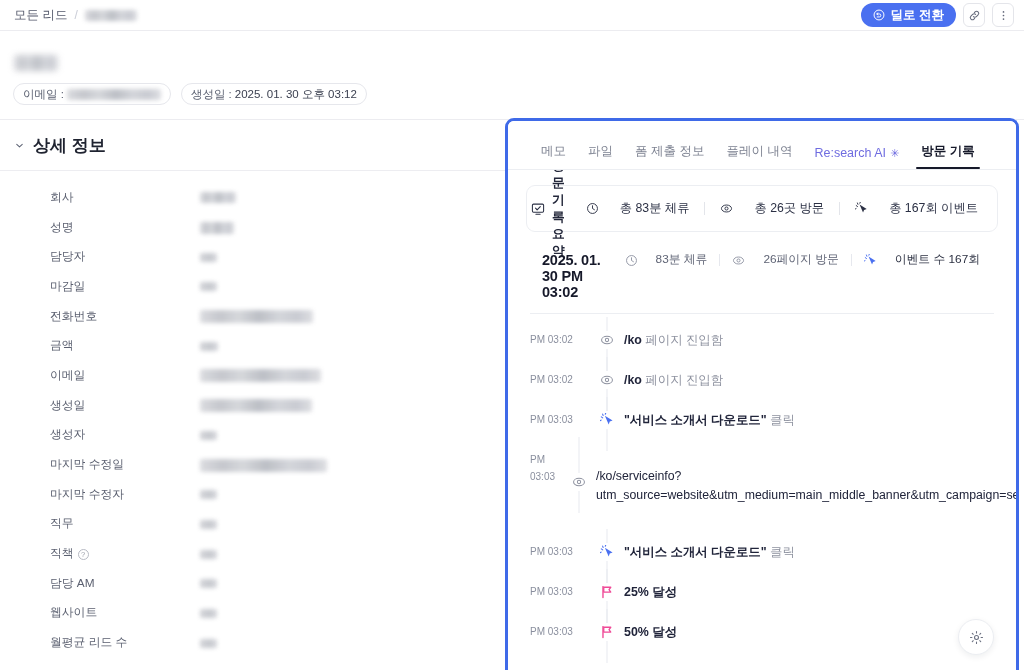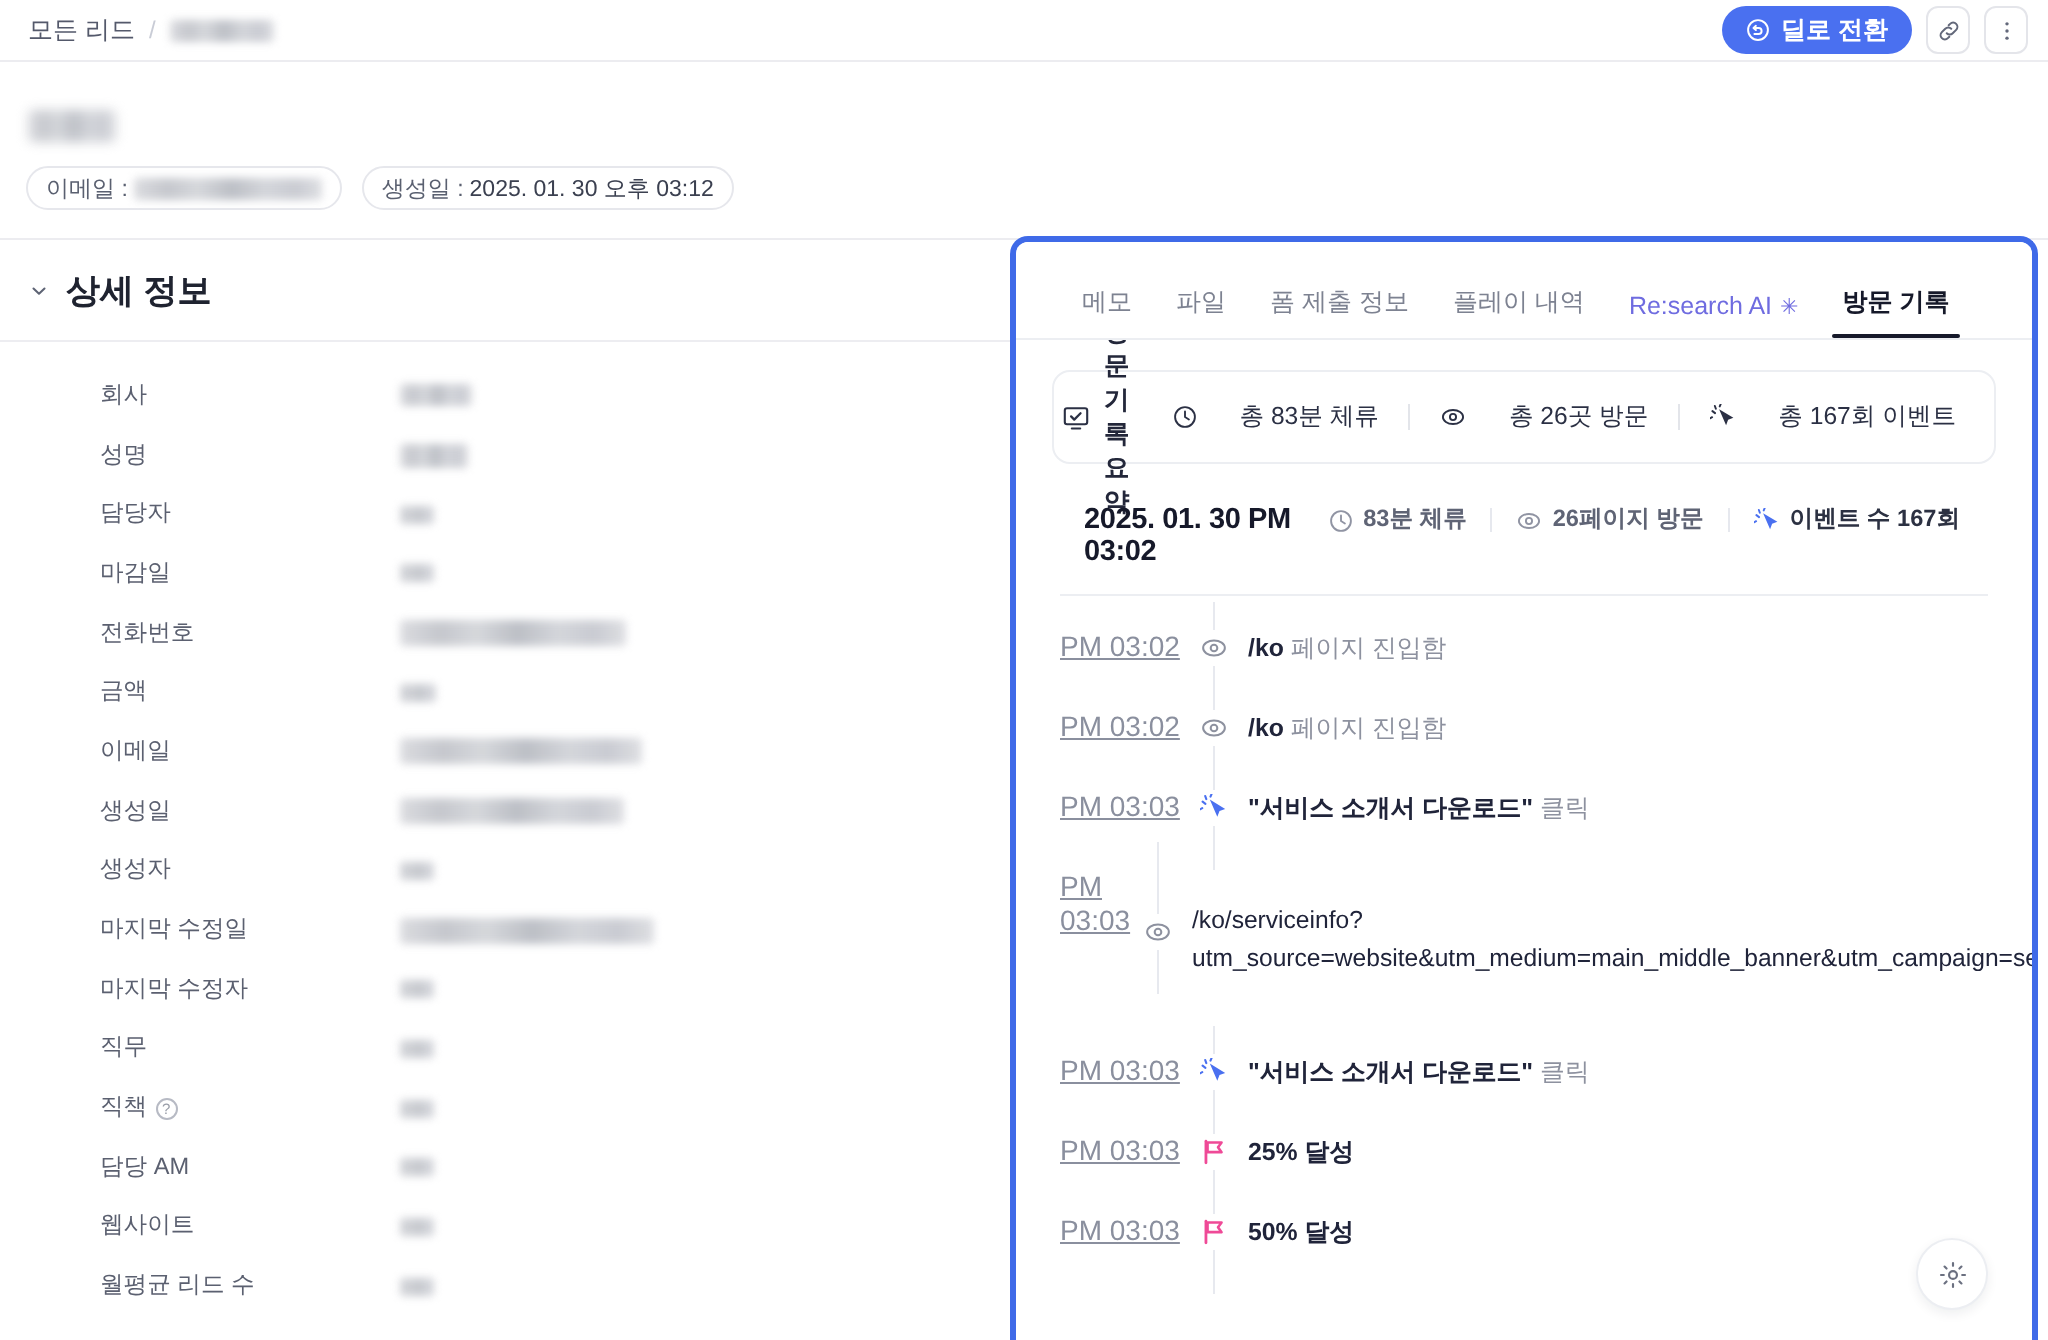--- a/index.html
+++ b/index.html
@@ -92,28 +92,28 @@
   }
   .sum-title { display:flex; align-items:center; gap:7px; font-size:12.7px; font-weight:700; color:#23273a; }
   .sum-stats { margin-left:auto; display:flex; align-items:center; gap:0; }
   .sum-stat { display:flex; align-items:center; gap:21px; font-size:12.3px; color:#2b3044; padding:0 15px; white-space:nowrap; }
   .sum-div { width:1px; height:13px; background:#e3e5ea; }
 
   .session { margin-top:20px; }
   .session-head { display:flex; align-items:flex-start; padding:0 6px 0 4px;margin-left:12px; }
   .session-date { font-size:14.5px; font-weight:700; color:#16192a; letter-spacing:-.2px; }
   .session-stats { margin-left:auto; display:flex; align-items:center; }
-  .ss { display:flex; align-items:center; gap:5px; font-size:11.8px; color:#5f6475; padding:0 12px; white-space:nowrap;font-weight:bold; }
+  .ss { display:flex; align-items:center; gap:18px; font-size:11.8px; color:#5f6475; padding:0 12px; white-space:nowrap; }
   .ss.blue { color:#2c3142; }
   .ss-div { width:1px; height:12px; background:#e6e8ee; }
   .session-rule { height:1px; background:#eceef2; margin:13px 4px 0 4px; }
 
   .timeline { position:relative; padding:10px 0 0 0; }
   .tl-row { display:flex; align-items:flex-start; min-height:40px; padding:7px 0; }
-  .tl-time { width:64px; flex:0 0 64px; font-size:14px; color:#8a8f9e; padding-left:4px; line-height:17px;text-decoration:underline; }
+  .tl-time { width:64px; flex:0 0 64px; font-size:10px; color:#8a8f9e; padding-left:4px; line-height:17px; }
   .tl-ic-col { position:relative; width:34px; flex:0 0 34px; display:flex; justify-content:center; }
   .tl-ic-col .line {
     position:absolute; left:50%; transform:translateX(-50%);
     top:-14px; bottom:-22px; width:1px; background:#e7e9ef;
   }
   .tl-ic { position:relative; z-index:2; width:18px; height:18px; background:#fff; display:flex; align-items:center; justify-content:center; }
   .tl-text { flex:1; font-size:12.4px; color:#8d919f; line-height:19px; padding-right:6px; }
   .tl-text .strong { color:#20243a; font-weight:700; }
   .tl-text .path { color:#20243a; font-weight:600; }
   .tl-url { font-size:12.3px; color:#20243a; line-height:19px; white-space:nowrap; }

